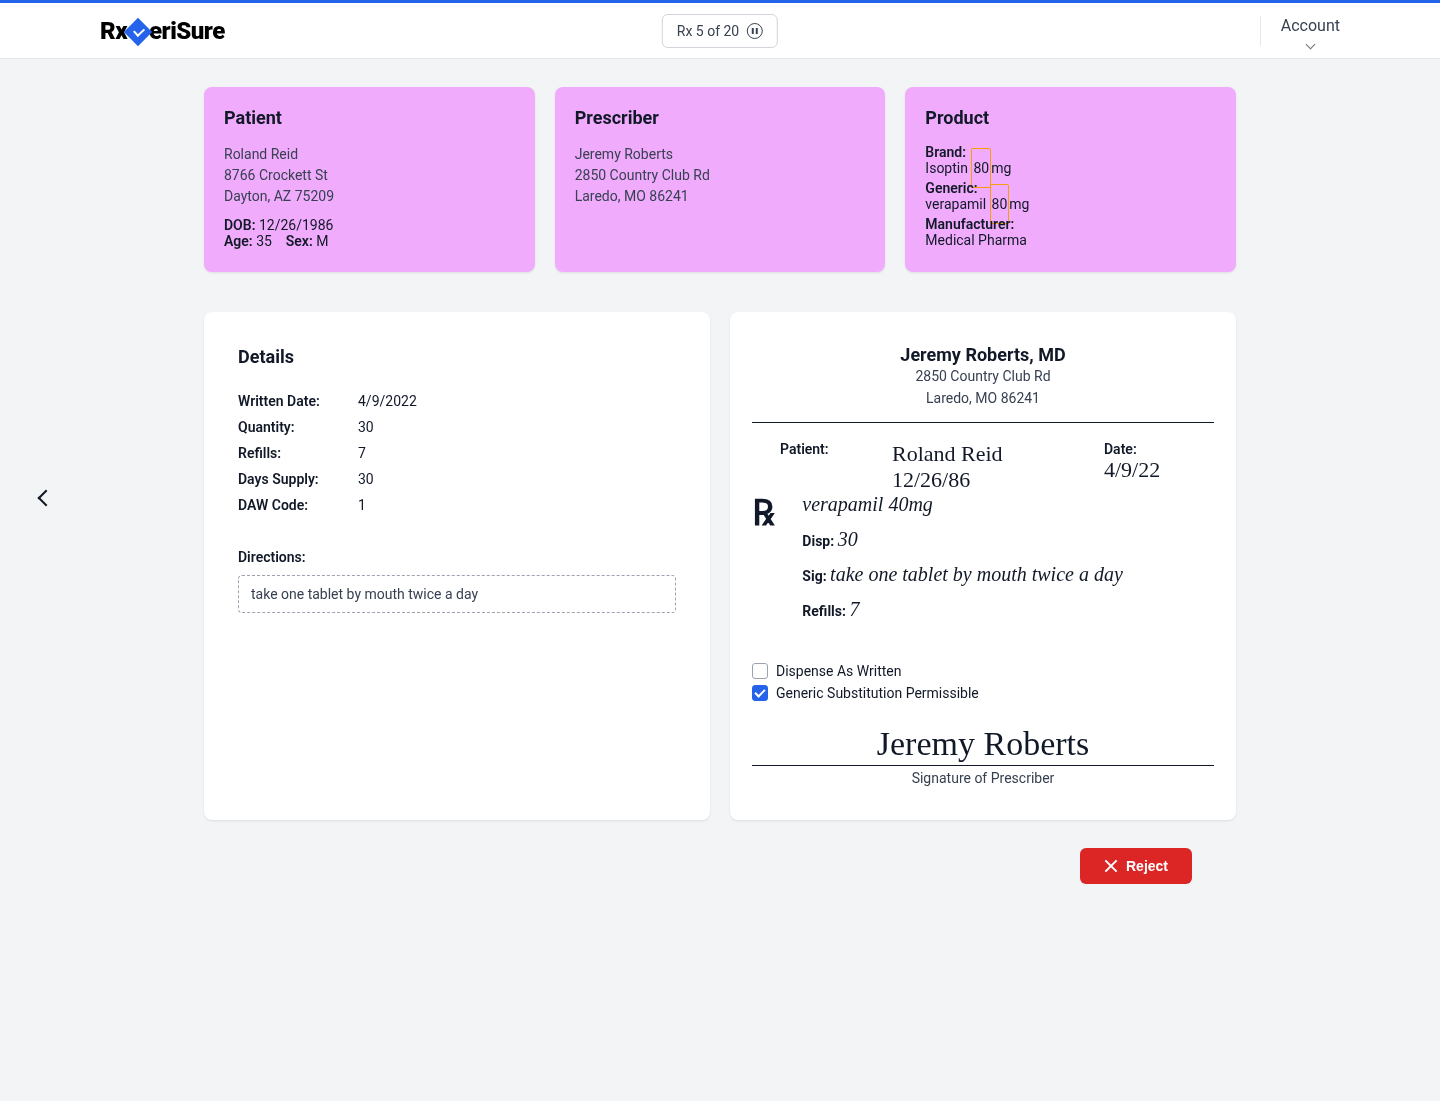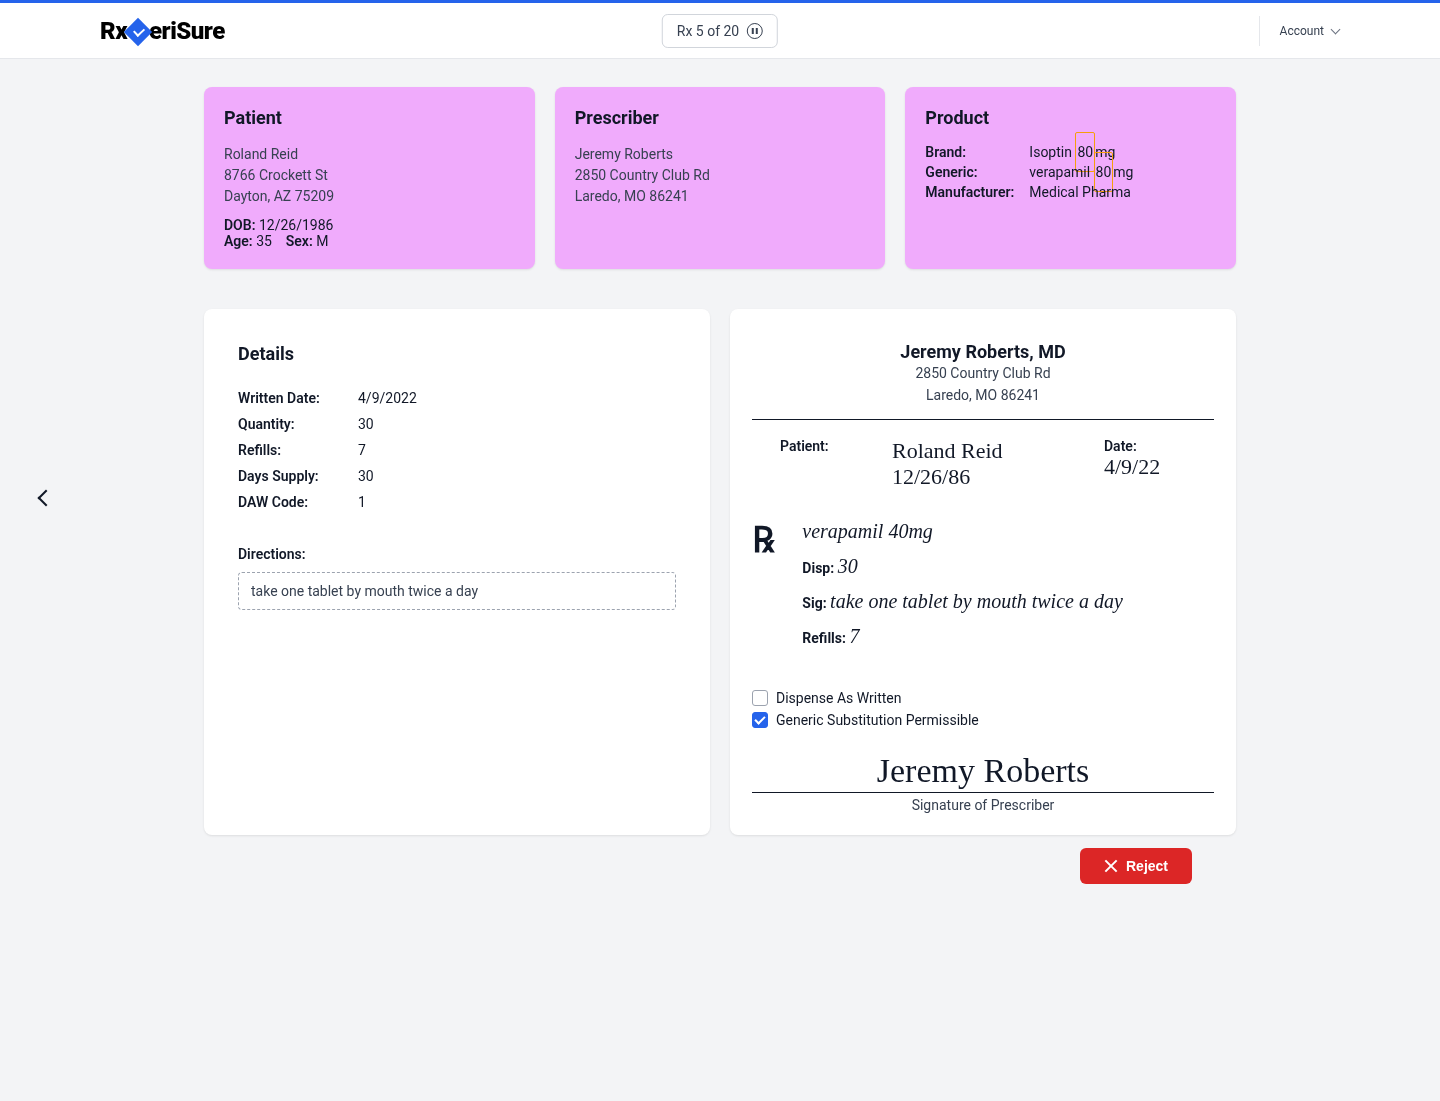--- a/index.html
+++ b/index.html
@@ -85,26 +85,27 @@
       content: '';
       width: 2px;
       height: 6px;
       background: #374151;
     }
     .account-btn {
       margin-left: auto;
       display: flex;
       align-items: center;
       gap: 6px;
-      font-size: 12px;
+      font-size: 16px;
       color: #374151;
       cursor: pointer;
       padding-left: 20px;
       border-left: 1px solid #e5e7eb;
       height: 30px;
+      flex-direction: column;
     }
     .chevron-down {
       width: 10px;
       height: 10px;
       position: relative;
     }
     .chevron-down::after {
       content: '';
       position: absolute;
       width: 6px;
@@ -148,20 +149,21 @@
     }
     .patient-meta .label {
       font-weight: 600;
     }
     .product-table {
       font-size: 14px;
     }
     .product-table .row {
       display: flex;
       margin-bottom: 4px;
+      flex-direction: column;
     }
     .product-table .plabel {
       font-weight: 600;
       width: 104px;
     }
     .highlight {
       border: 1px solid #f59e0b;
       border-radius: 2px;
       padding: 11px 1px;
     }
@@ -222,21 +224,20 @@
       font-weight: 700;
     }
     .rx-header .addr {
       font-size: 14px;
       color: #374151;
       margin-top: 2px;
       line-height: 1.4;
     }
     .rx-top-row {
       display: flex;
-      margin-bottom: 30px;
     }
     .rx-top-row .col {
       flex: 1;
     }
     .rx-top-row .label {
       font-size: 14px;
       font-weight: 600;
     }
     .script {
       font-family: 'Brush Script MT', 'Segoe Script', cursive;

